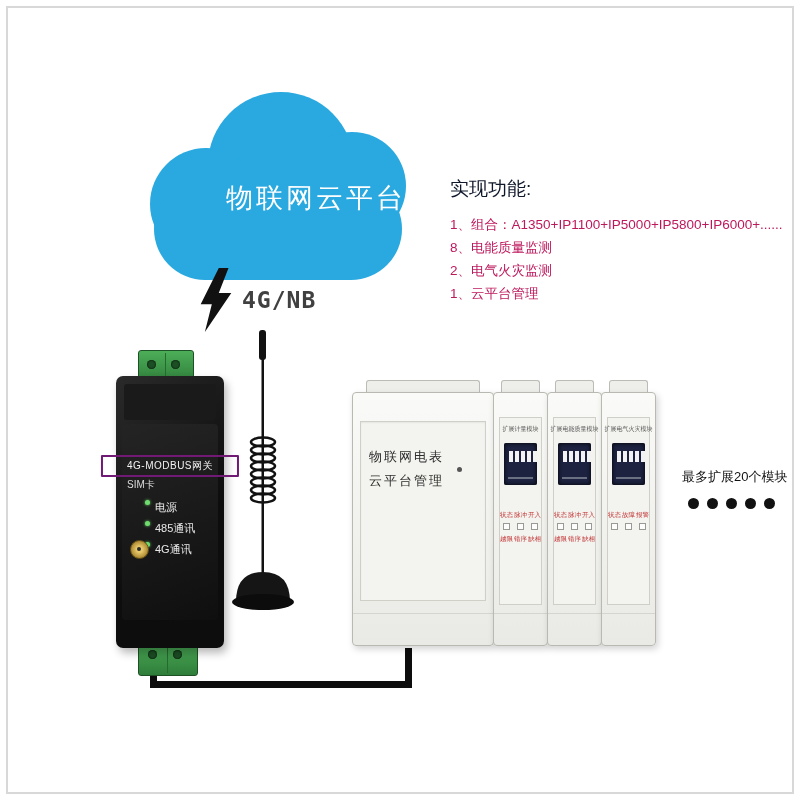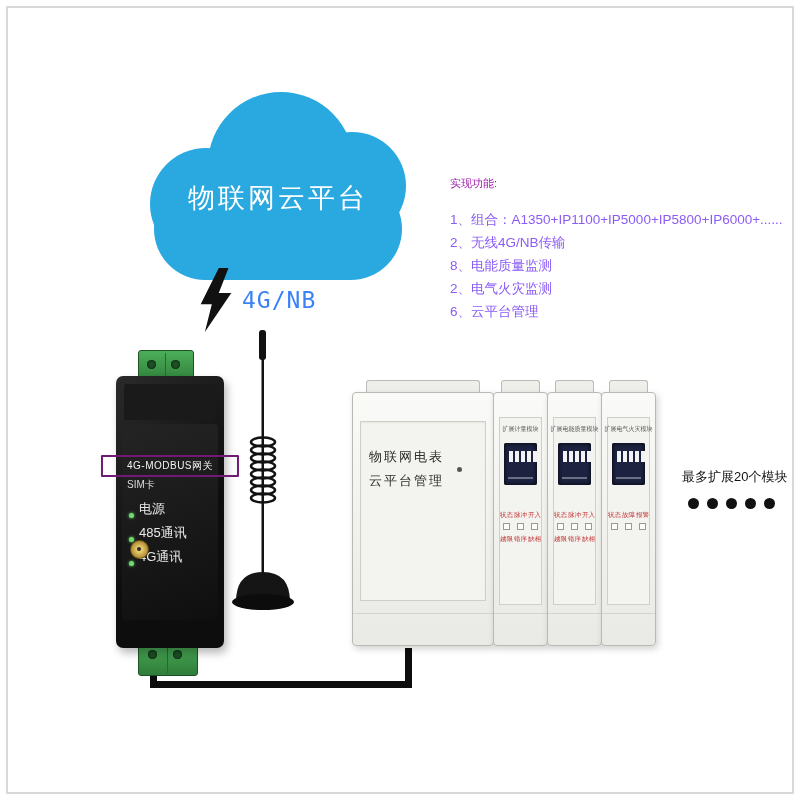--- a/index.html
+++ b/index.html
@@ -7,32 +7,32 @@
           font-family:"Liberation Sans","DejaVu Sans",sans-serif;color:#111;}
   .frame{position:absolute;inset:6px;border:2px solid #d8d8d8;pointer-events:none;}
 
   
   .cloud{position:absolute;left:150px;top:92px;width:256px;height:190px;}
   .puff{position:absolute;background:#29a9e0;border-radius:50%;}
   .p1{left:58px;top:0;width:146px;height:146px;}
   .p2{left:0;top:56px;width:112px;height:112px;}
   .p3{left:148px;top:40px;width:108px;height:108px;}
   .cloud-base{position:absolute;left:4px;top:86px;width:248px;height:102px;background:#29a9e0;border-radius:52px;}
-  .cloud-label{position:absolute;left:0;right:0;top:88px;text-align:center;color:#ffffff;
+  .cloud-label{position:absolute;left:0;right:0;top:88px;text-align:right;color:#ffffff;
                font-size:27px;letter-spacing:3px;font-weight:400;}
 
   
   .lightning{position:absolute;left:198px;top:268px;width:36px;height:64px;}
   .uplink-label{position:absolute;left:242px;top:287px;font-size:23px;letter-spacing:1px;
-                font-family:"DejaVu Sans Mono",monospace;color:#3b82f6;}
+                font-family:"DejaVu Sans Mono",monospace;color:#404040;font-weight:bold;}
 
   
   .features{position:absolute;left:450px;top:176px;width:330px;}
-  .f-title{font-size:11px;margin-bottom:17px;color:#a21caf;}
-  .f-item{font-size:13.5px;line-height:23px;color:#8b5cf6;white-space:nowrap;}
+  .f-title{font-size:19px;margin-bottom:11px;color:#0f172a;}
+  .f-item{font-size:13.5px;line-height:23px;color:#be185d;white-space:nowrap;}
 
   
   .terminal{position:absolute;background:linear-gradient(#4cae58,#2f7d3a);border:1px solid #1e5226;
             border-radius:3px;z-index:1;}
   .t-top{left:138px;top:350px;width:54px;height:32px;}
   .t-bottom{left:138px;top:640px;width:58px;height:34px;}
   .screw{position:absolute;top:9px;width:9px;height:9px;border-radius:50%;background:#1c4f24;
          box-shadow:inset 0 0 2px #000;}
   .t-div{position:absolute;top:2px;bottom:2px;width:1px;background:#256b2e;}
 
@@ -41,21 +41,21 @@
   .gw-body{position:absolute;inset:0;background:linear-gradient(135deg,#2a2a2a,#0d0d0d 60%);
            border-radius:7px;box-shadow:3px 5px 9px rgba(0,0,0,.28);}
   .gw-top{position:absolute;left:8px;right:8px;top:8px;height:36px;background:#1a1a1a;border-radius:3px;}
   .gw-face{position:absolute;left:6px;right:6px;top:48px;bottom:28px;
            background:linear-gradient(160deg,#242424,#0f0f0f);border-radius:4px;}
   .gw-model{position:absolute;left:50%;transform:translateX(-50%);top:79px;white-space:nowrap;
             color:#f2f2f2;font-size:10px;border:2px solid #701a75;border-radius:1px;padding:2px 24px;
             letter-spacing:.5px;}
   .gw-sim{position:absolute;left:11px;top:102px;color:#dcdcdc;font-size:10px;}
   .gw-leds{position:absolute;left:13px;top:124px;display:flex;flex-direction:column;gap:6px;}
-  .gw-led{display:flex;align-items:flex-end;gap:5px;color:#e9e9e9;font-size:13px;}
+  .gw-led{display:flex;align-items:flex-start;gap:5px;color:#e9e9e9;font-size:11px;margin-left:16px;}
   .gw-led i{width:5px;height:5px;border-radius:50%;background:#6fdc6f;box-shadow:0 0 3px #6fdc6f;}
   .gw-sma{position:absolute;left:14px;top:164px;width:17px;height:17px;border-radius:50%;
           background:radial-gradient(circle,#e6c76a 25%,#a8842c 75%);border:1px solid #6b5518;}
   .gw-sma::after{content:"";position:absolute;left:6px;top:6px;width:4px;height:4px;border-radius:50%;background:#2b2b2b;}
 
   
   .antenna{position:absolute;left:228px;top:330px;width:70px;height:300px;z-index:2;}
 
   
   .cable{position:absolute;background:#0d0d0d;z-index:1;}
@@ -120,24 +120,23 @@
   </div>
 
   <svg class="lightning" viewBox="0 0 22 46">
     <polygon points="13,0 0,26 8,26 3,46 22,18 13,18 20,0" fill="#111"></polygon>
   </svg>
   <div class="uplink-label">4G/NB</div>
 
   <div class="features">
     <div class="f-title">实现功能:</div>
     <div class="f-item">1、组合：A1350+IP1100+IP5000+IP5800+IP6000+......</div>
-    <div class="f-item">2、无线4G/NB传输</div>
     <div class="f-item">8、电能质量监测</div>
     <div class="f-item">2、电气火灾监测</div>
-    <div class="f-item">6、云平台管理</div>
+    <div class="f-item">1、云平台管理</div>
   </div>
 
   <div class="cable cable-v1"></div>
   <div class="cable cable-h"></div>
   <div class="cable cable-v2"></div>
 
   <div class="terminal t-top">
     <span class="screw" style="left:8px"></span>
     <span class="screw" style="left:32px"></span>
     <span class="t-div" style="left:26px"></span>

